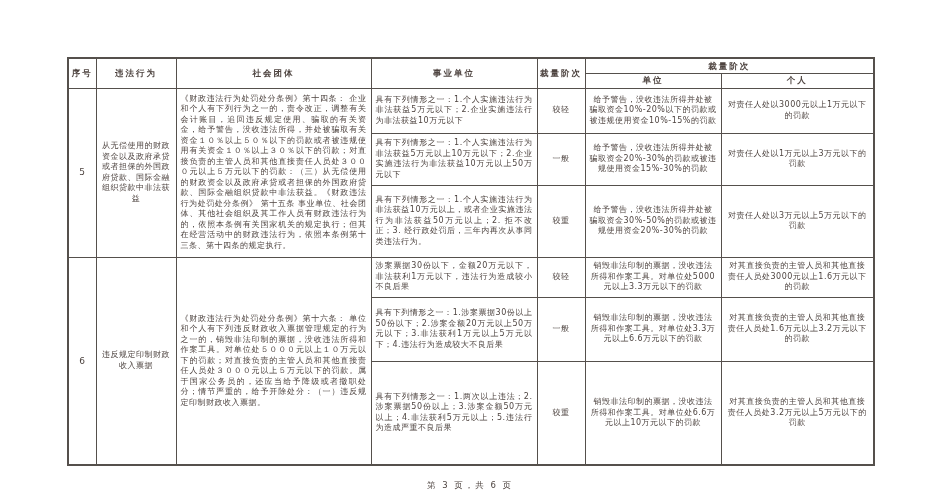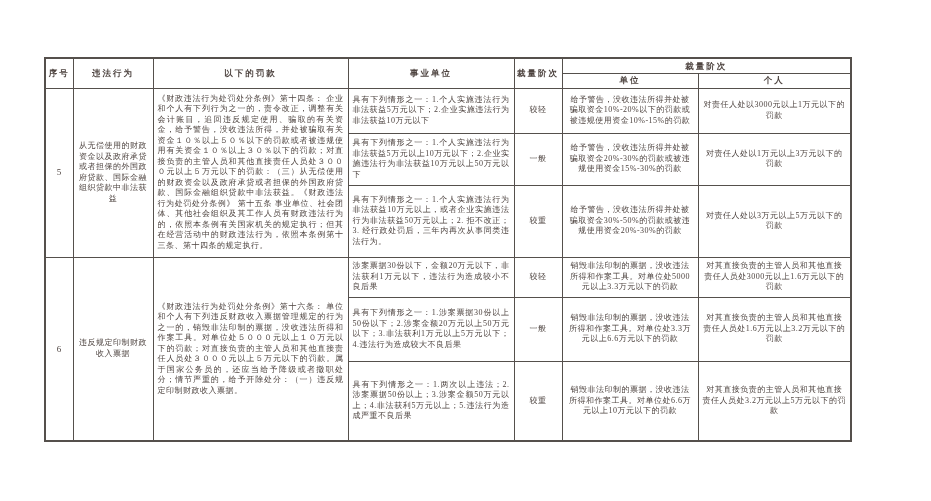--- a/index.html
+++ b/index.html
@@ -4,21 +4,21 @@
 <style>
   * { box-sizing: border-box; }
   html, body { margin: 0; padding: 0; }
   body {
     width: 931px; height: 501px;
     background: #ffffff;
     font-family: "DejaVu Sans", "Liberation Sans", sans-serif;
     color: #4e4440;
     overflow: hidden;
   }
-  .page { padding: 57px 62px 0 44px; font-family: Liberation Serif, serif; }
+  .page { padding: 57px 62px 0 67px; }
   table.penalty {
     border-collapse: collapse;
     table-layout: fixed;
     width: 806px;
     border: 2px solid #55504c;
   }
   .penalty th, .penalty td {
     border: 1px solid #55504c;
     padding: 2px 4px;
     font-size: 8px;
@@ -36,21 +36,21 @@
   }
   tr.hdr { height: 15px; }
   td.center { text-align: center; }
   td.just { text-align: justify; }
   td.seq { text-align: center; font-size: 9px; }
   tr.r5s1 { height: 45px; }
   tr.r5s2 { height: 52px; }
   tr.r5s3 { height: 72px; }
   tr.r6s1 { height: 40px; }
   tr.r6s2 { height: 64px; }
-  tr.r6s3 { height: 80px; margin-left: 19px; }
+  tr.r6s3 { height: 104px; margin-left: 19px; }
   .footer {
     width: 806px;
     text-align: center;
     font-size: 8.5px;
     letter-spacing: 2px;
     margin-top: 14px;
     color: #4e4440;
   }
 </style>
 </head>
@@ -64,21 +64,21 @@
         <col style="width:195px">
       <col style="width:166px">
         <col style="width:48px">
         <col style="width:136px">
         <col style="width:153px">
     </colgroup>
     <thead>
       <tr class="hdr">
         <th rowspan="2">序号</th>
         <th rowspan="2">违法行为</th>
-        <th rowspan="2">以下的罚款</th>
+        <th rowspan="2">社会团体</th>
         <th rowspan="2">事业单位</th>
         <th rowspan="2">裁量阶次</th>
         <th colspan="2">裁量阶次</th>
       </tr>
       <tr class="hdr">
         <th>单位</th>
         <th>个人</th>
       </tr>
     </thead>
     <tbody>
@@ -121,13 +121,14 @@
         <td class="center">对其直接负责的主管人员和其他直接责任人员处1.6万元以上3.2万元以下的罚款</td>
       </tr>
       <tr class="r6s3">
         <td class="just">具有下列情形之一：1.两次以上违法；2.涉案票据50份以上；3.涉案金额50万元以上；4.非法获利5万元以上；5.违法行为造成严重不良后果</td>
         <td class="center">较重</td>
         <td class="center">销毁非法印制的票据，没收违法所得和作案工具。对单位处6.6万元以上10万元以下的罚款</td>
         <td class="center">对其直接负责的主管人员和其他直接责任人员处3.2万元以上5万元以下的罚款</td>
       </tr>
     </tbody>
   </table>
+  <div class="footer">第 3 页，共 6 页</div>
 </div>
 
 </body></html>

